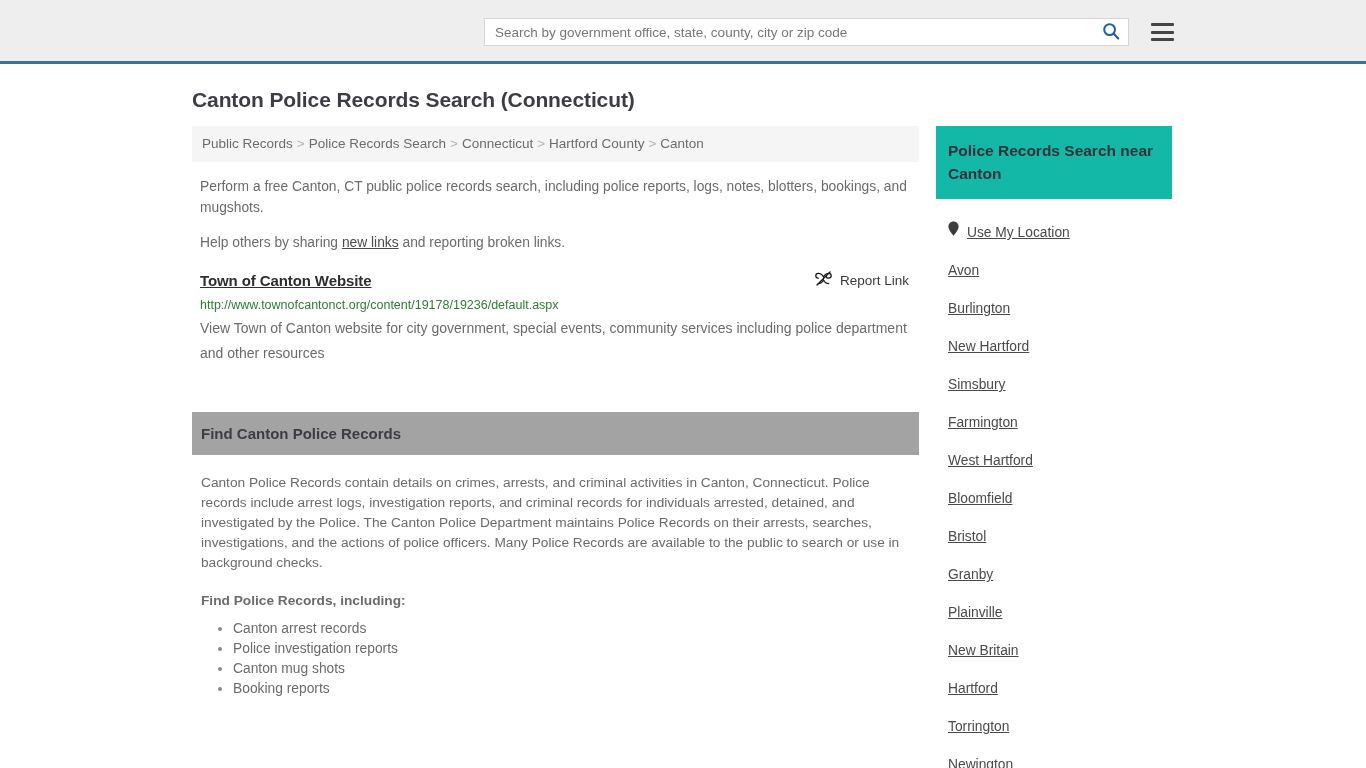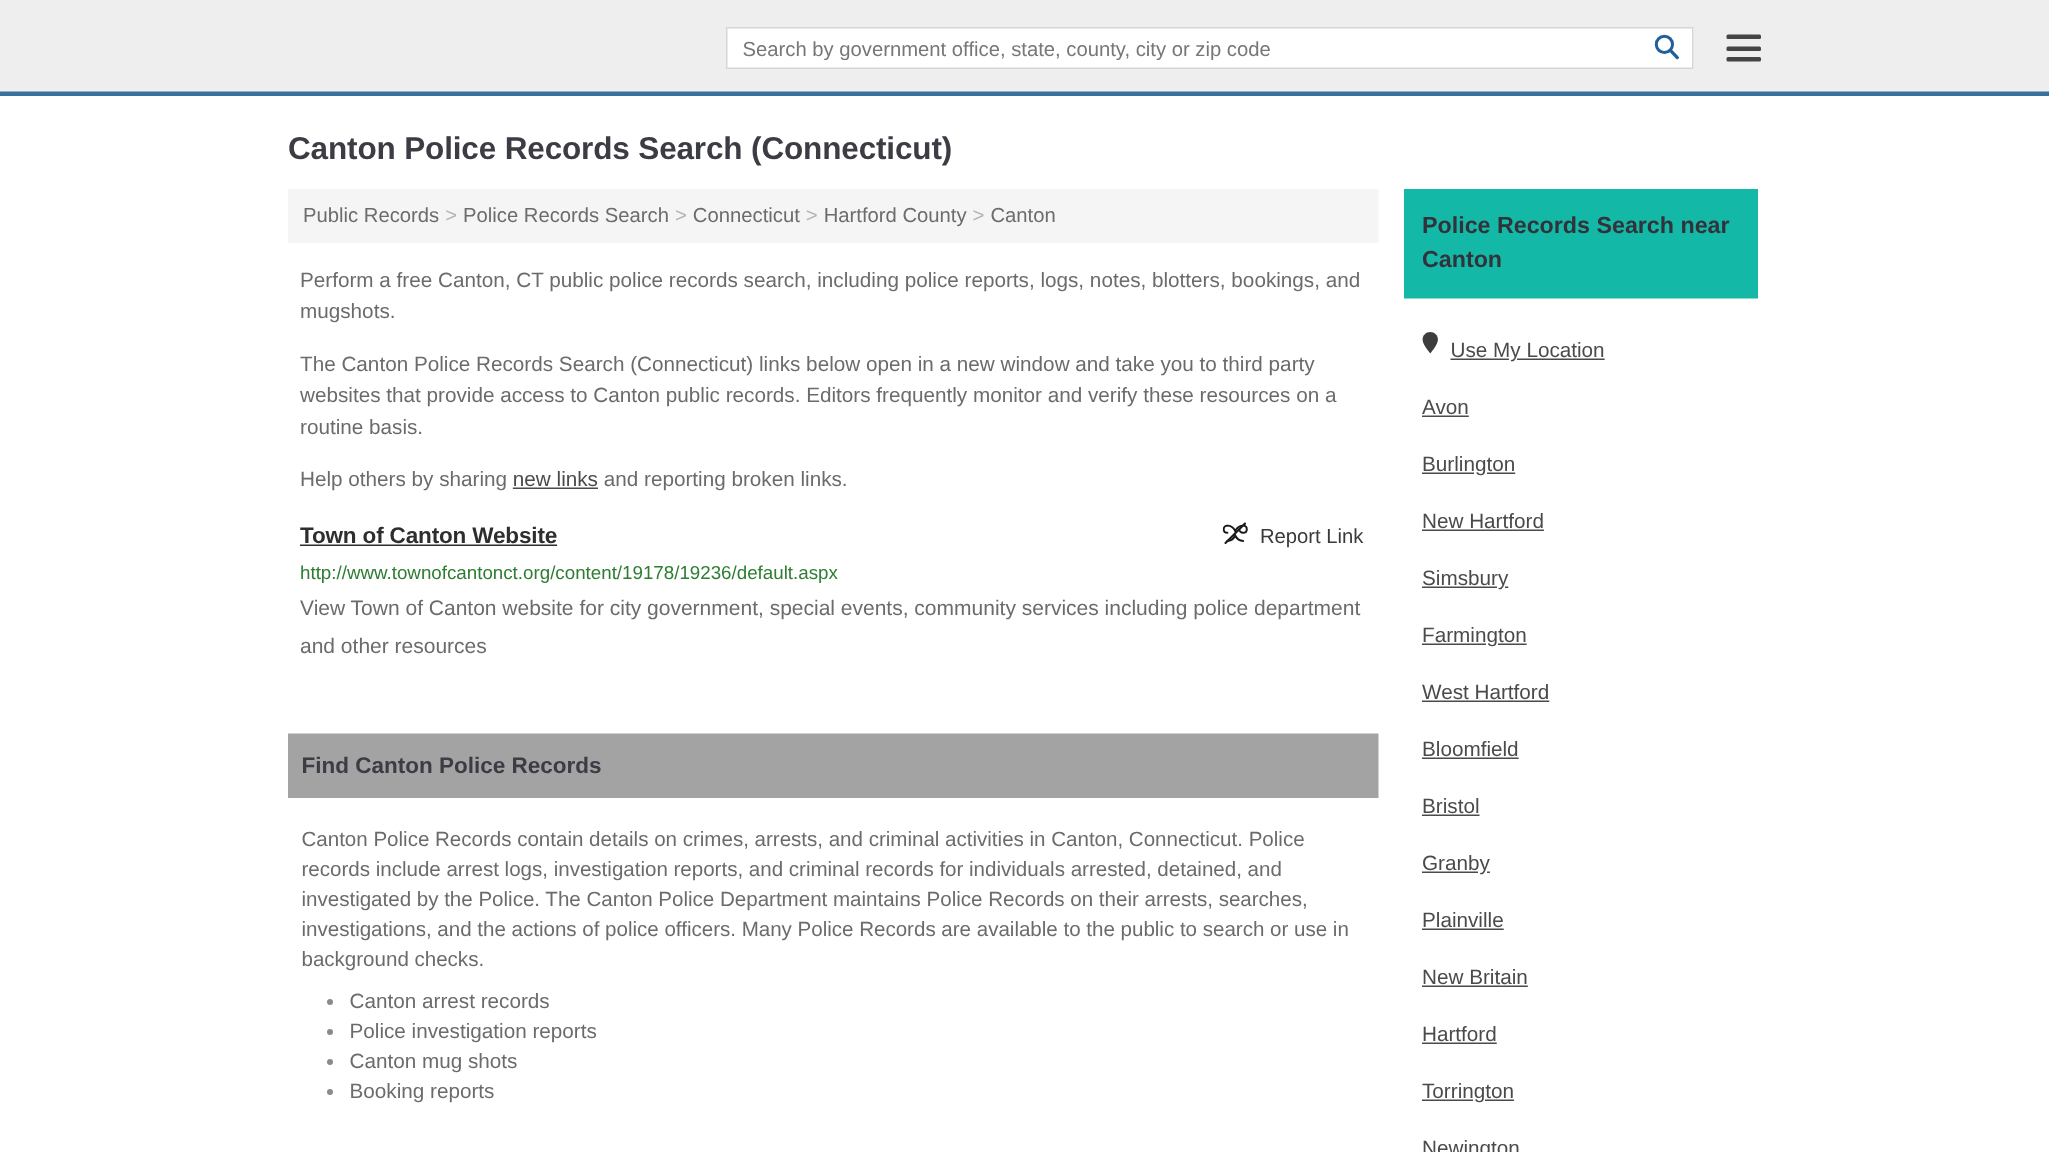--- a/index.html
+++ b/index.html
@@ -296,21 +296,20 @@
 
   <div class="cols">
 
     <div class="main-col">
 
       <div class="breadcrumb">
         <a href="#">Public Records</a><span class="sep">&gt;</span><a href="#">Police Records Search</a><span class="sep">&gt;</span><a href="#">Connecticut</a><span class="sep">&gt;</span><a href="#">Hartford County</a><span class="sep">&gt;</span><a href="#">Canton</a>
       </div>
 
       <p class="body-p">Perform a free Canton, CT public police records search, including police reports, logs, notes, blotters, bookings, and mugshots.</p>
-      <p class="body-p">The Canton Police Records Search (Connecticut) links below open in a new window and take you to third party websites that provide access to Canton public records. Editors frequently monitor and verify these resources on a routine basis.</p>
       <p class="body-p"><span>Help others by sharing </span><a class="inline-link" href="#">new links</a><span> and reporting broken links.</span></p>
 
       <div class="resource">
         <div class="resource-head">
           <a class="resource-title" href="#">Town of Canton Website</a>
           <a class="report-link" href="#">
             <span>
               <svg width="17" height="17" viewBox="0 0 17 17" aria-hidden="true">
                 <path d="M3.2 3.4 C5.9 3.4 7.6 5.2 8.5 7.0 C9.4 5.2 11.1 3.4 13.8 3.4 C15.3 3.4 16.2 4.5 16.2 5.8 C16.2 7.2 15.1 8.2 13.7 8.2 C12.3 8.2 11.2 7.2 11.2 5.9" fill="none" stroke="#1a1a1a" stroke-width="1.3" stroke-linecap="round"></path>
                 <path d="M3.2 13.6 C5.9 13.6 7.6 11.8 8.5 10.0 C9.4 11.8 11.1 13.6 13.8 13.6" fill="none" stroke="#1a1a1a" stroke-width="1.3" stroke-linecap="round"></path>
@@ -323,20 +322,21 @@
         </div>
         <div class="resource-url">http://www.townofcantonct.org/content/19178/19236/default.aspx</div>
         <div class="resource-desc">View Town of Canton website for city government, special events, community services including police department and other resources</div>
       </div>
 
       <div class="section-head">
         <h2>Find Canton Police Records</h2>
       </div>
       <div class="section-body">
         <p>Canton Police Records contain details on crimes, arrests, and criminal activities in Canton, Connecticut. Police records include arrest logs, investigation reports, and criminal records for individuals arrested, detained, and investigated by the Police. The Canton Police Department maintains Police Records on their arrests, searches, investigations, and the actions of police officers. Many Police Records are available to the public to search or use in background checks.</p>
+        <p class="sub-head">Find Police Records, including:</p>
         <ul class="bullets">
           <li>Canton arrest records</li>
           <li>Police investigation reports</li>
           <li>Canton mug shots</li>
           <li>Booking reports</li>
 
         </ul>
       </div>
     </div>
 

